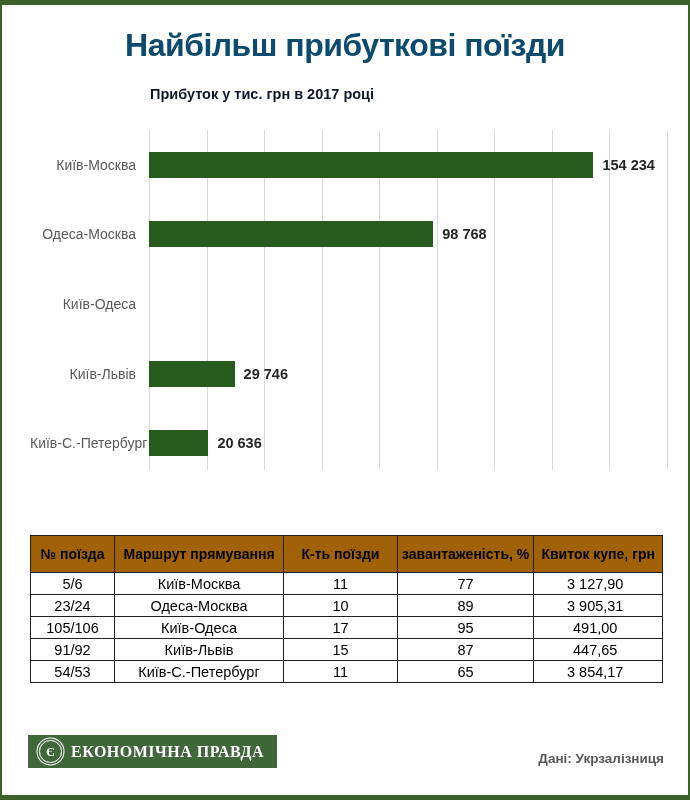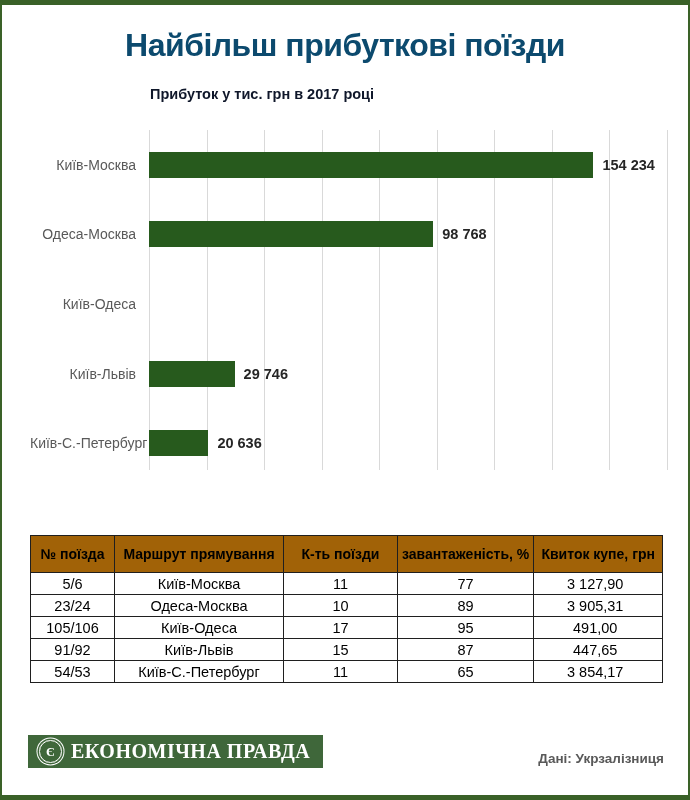--- a/index.html
+++ b/index.html
@@ -90,21 +90,21 @@
     width:21px;height:21px;flex:none;
     border:1.5px solid #ffffff;border-radius:50%;
     display:flex;align-items:center;justify-content:center;
     box-shadow:0 0 0 1.5px #3f673a, 0 0 0 2.5px #ffffff;
     margin:0 9px 0 2px;
     color:#ffffff;font-family:"Liberation Serif", serif;
     font-weight:bold;font-size:13px;line-height:1;
   }
   .brand-text{
     color:#ffffff;font-family:"Liberation Serif", serif;
-    font-weight:bold;font-size:20px;letter-spacing:0.5px;
+    font-weight:bold;font-size:16px;letter-spacing:0.5px;
     white-space:nowrap;
   }
   .source{
     position:absolute;right:26px;top:751px;
     font-size:13.5px;font-weight:bold;color:#595959;
     white-space:nowrap;
   }
 </style>
 </head>
 <body>

